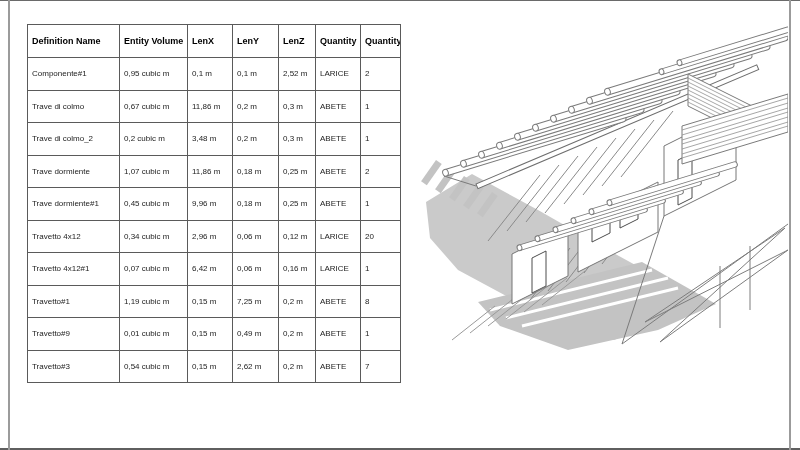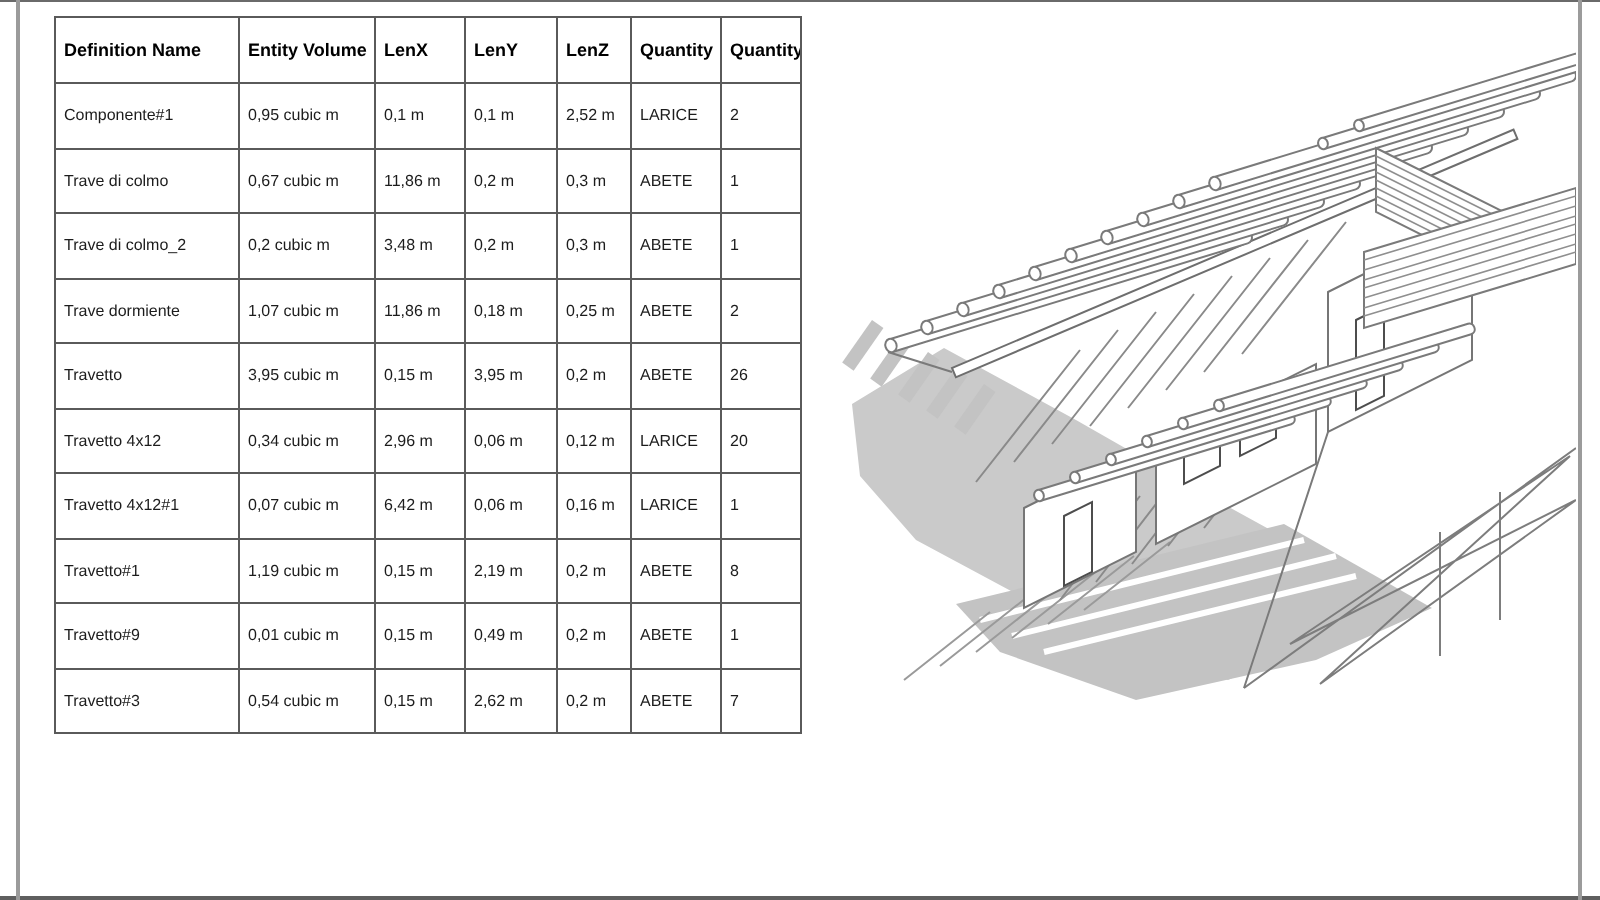--- a/index.html
+++ b/index.html
@@ -9,21 +9,21 @@
     font-family:"Liberation Sans", sans-serif;
   }
   
   .edge-top{position:absolute;left:0;top:0;width:800px;height:1px;background:#6a6a6a;}
   .edge-bottom{position:absolute;left:0;bottom:0;width:800px;height:2px;background:#5f5f5f;}
   .frame-left{position:absolute;left:8px;top:0;bottom:0;width:2px;background:#9b9b9b;}
   .frame-right{position:absolute;left:789px;top:0;bottom:0;width:2px;background:#9b9b9b;}
 
   
   table.report{
-    position:absolute;left:27px;top:8px;width:373px;
+    position:absolute;left:27px;top:24px;width:373px;
     border-collapse:collapse;table-layout:fixed;
   }
   table.report th, table.report td{
     border:1px solid #5a5a5a;
     overflow:hidden;white-space:nowrap;
     vertical-align:middle;text-align:left;
     padding:0 2px 0 4px;
   }
   table.report th{
     height:32px;font-size:9px;font-weight:bold;color:#000;
@@ -97,27 +97,27 @@
       <tr>
     <td>Trave dormiente</td>
     <td>1,07 cubic m</td>
     <td>11,86 m</td>
     <td>0,18 m</td>
     <td>0,25 m</td>
     <td>ABETE</td>
     <td>2</td>
   </tr>
       <tr>
-    <td>Travetto</td>
-    <td>3,95 cubic m</td>
-    <td>0,15 m</td>
-    <td>3,95 m</td>
-    <td>0,2 m</td>
-    <td>ABETE</td>
-    <td>26</td>
+    <td>Trave dormiente#1</td>
+    <td>0,45 cubic m</td>
+    <td>9,96 m</td>
+    <td>0,18 m</td>
+    <td>0,25 m</td>
+    <td>ABETE</td>
+    <td>1</td>
   </tr>
       <tr>
     <td>Travetto 4x12</td>
     <td>0,34 cubic m</td>
     <td>2,96 m</td>
     <td>0,06 m</td>
     <td>0,12 m</td>
     <td>LARICE</td>
     <td>20</td>
   </tr>
@@ -127,21 +127,21 @@
     <td>6,42 m</td>
     <td>0,06 m</td>
     <td>0,16 m</td>
     <td>LARICE</td>
     <td>1</td>
   </tr>
       <tr>
     <td>Travetto#1</td>
     <td>1,19 cubic m</td>
     <td>0,15 m</td>
-    <td>2,19 m</td>
+    <td>7,25 m</td>
     <td>0,2 m</td>
     <td>ABETE</td>
     <td>8</td>
   </tr>
       <tr>
     <td>Travetto#9</td>
     <td>0,01 cubic m</td>
     <td>0,15 m</td>
     <td>0,49 m</td>
     <td>0,2 m</td>

